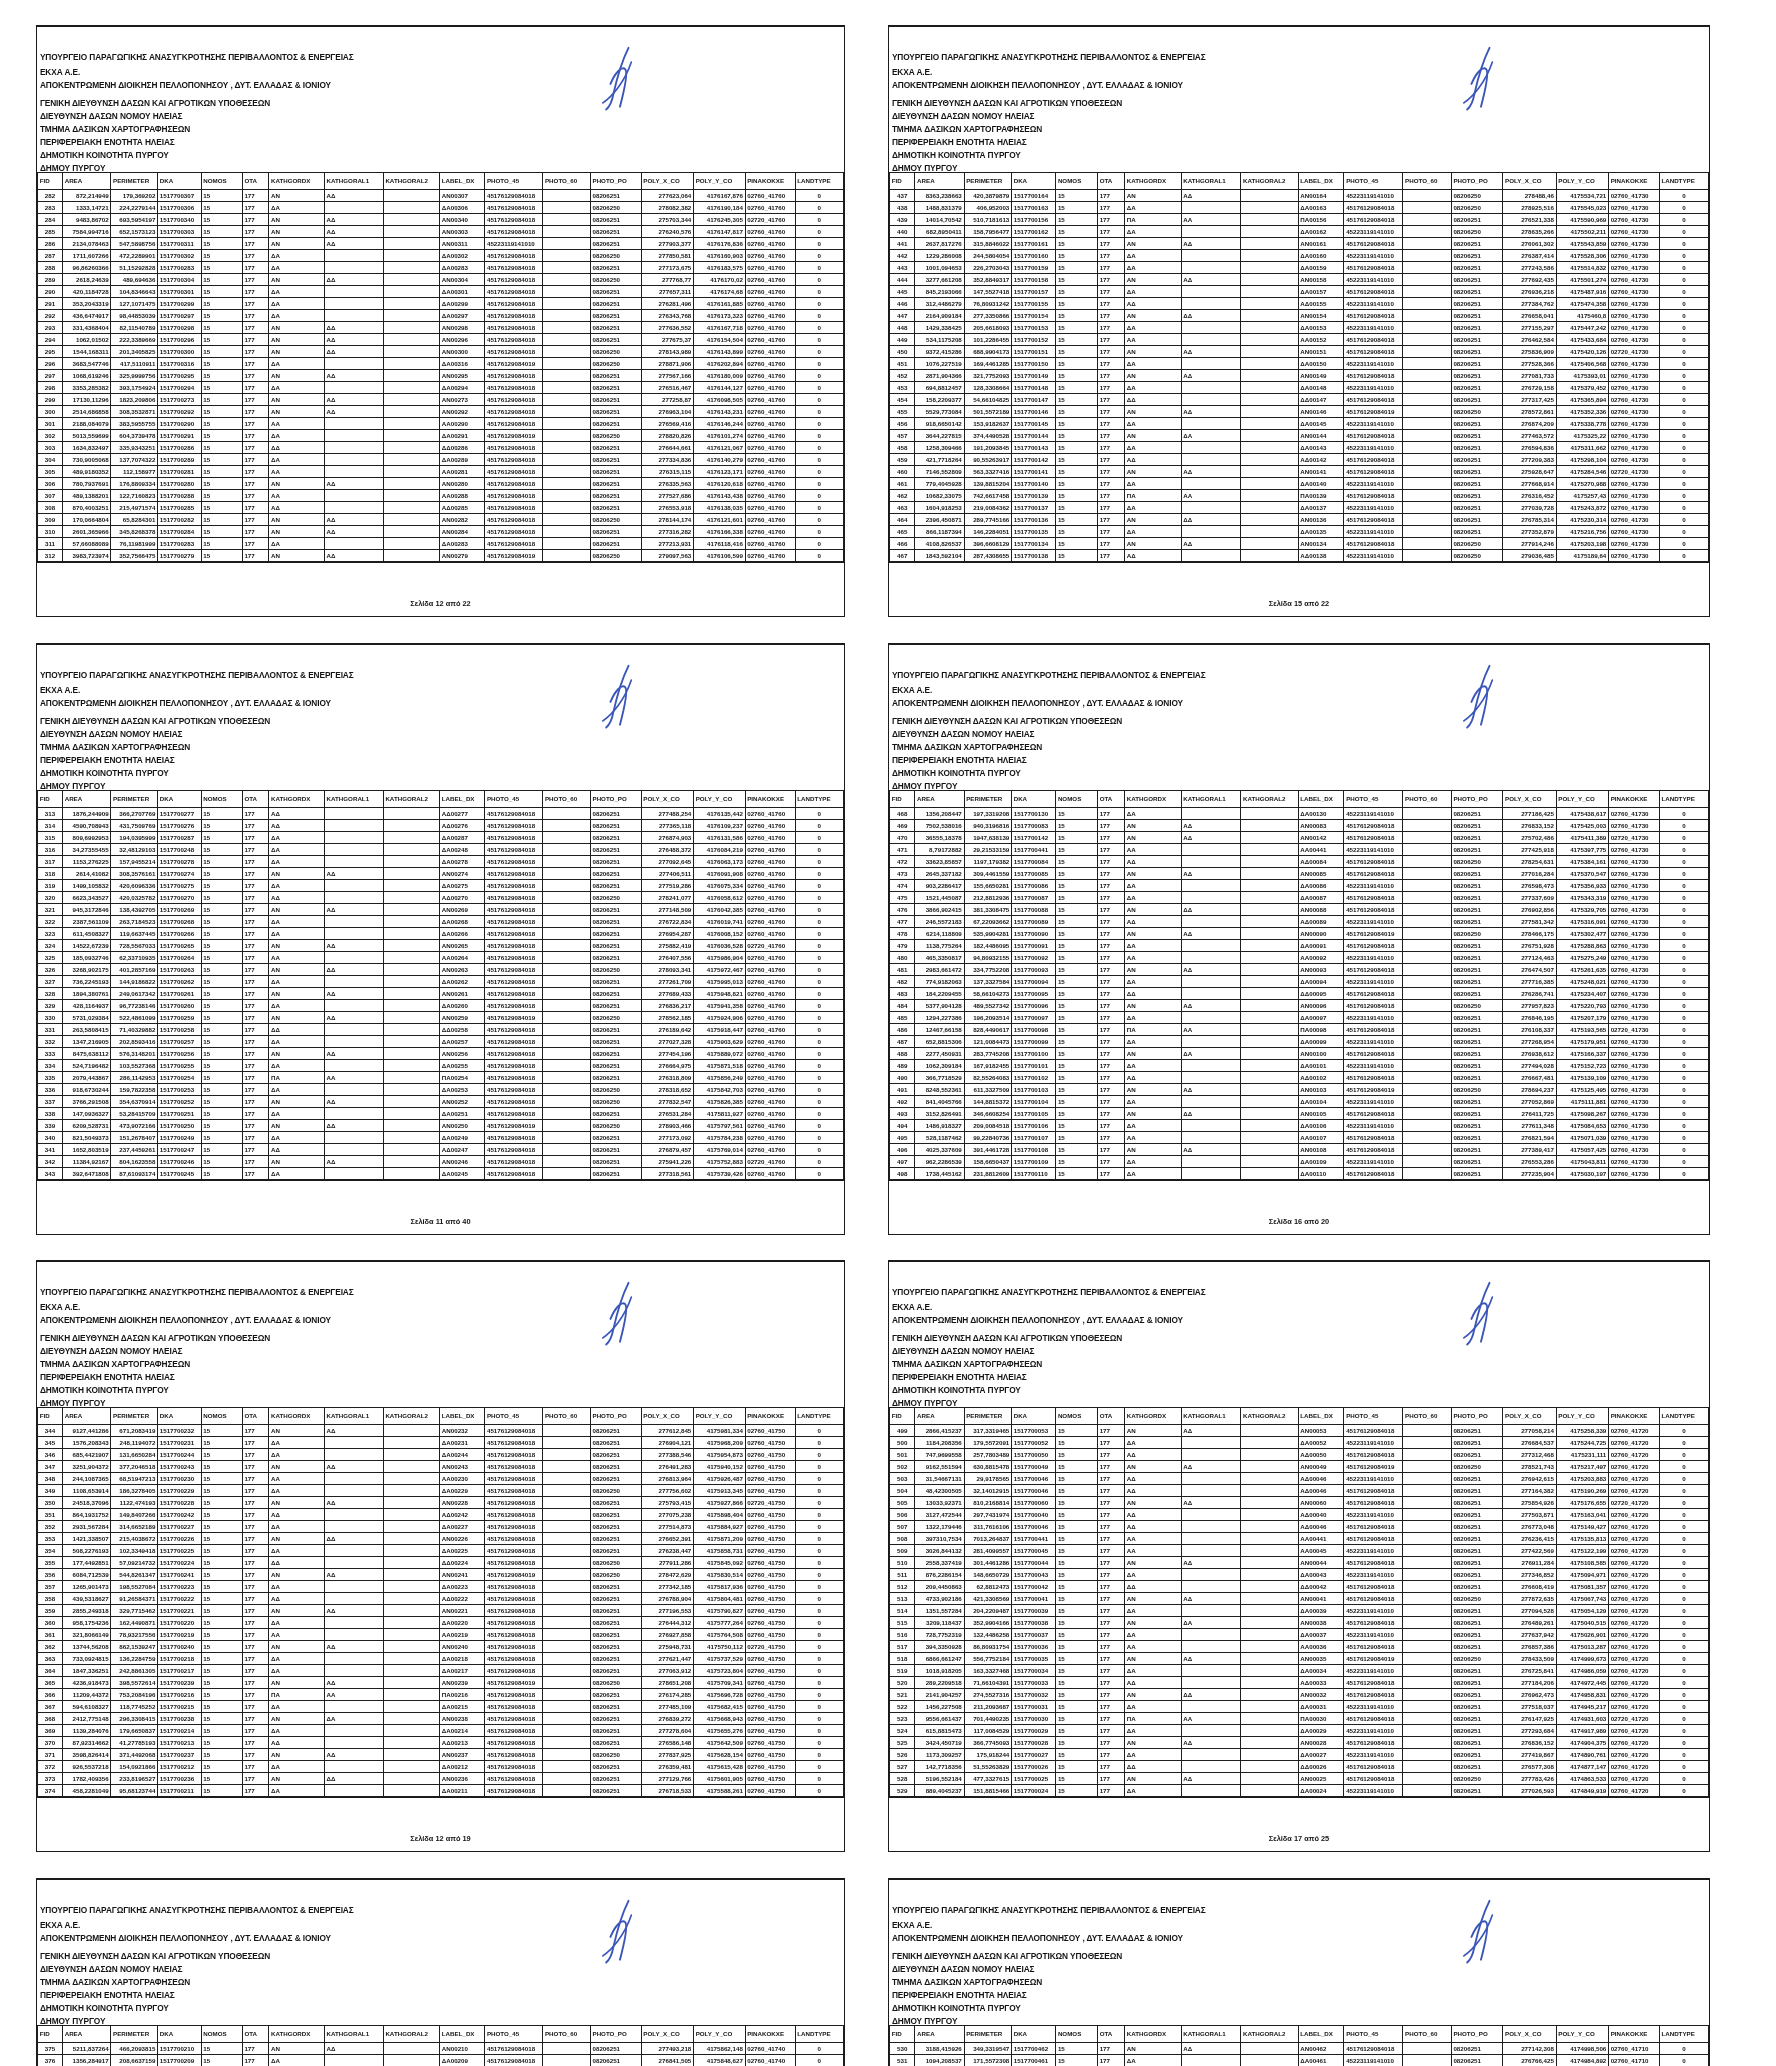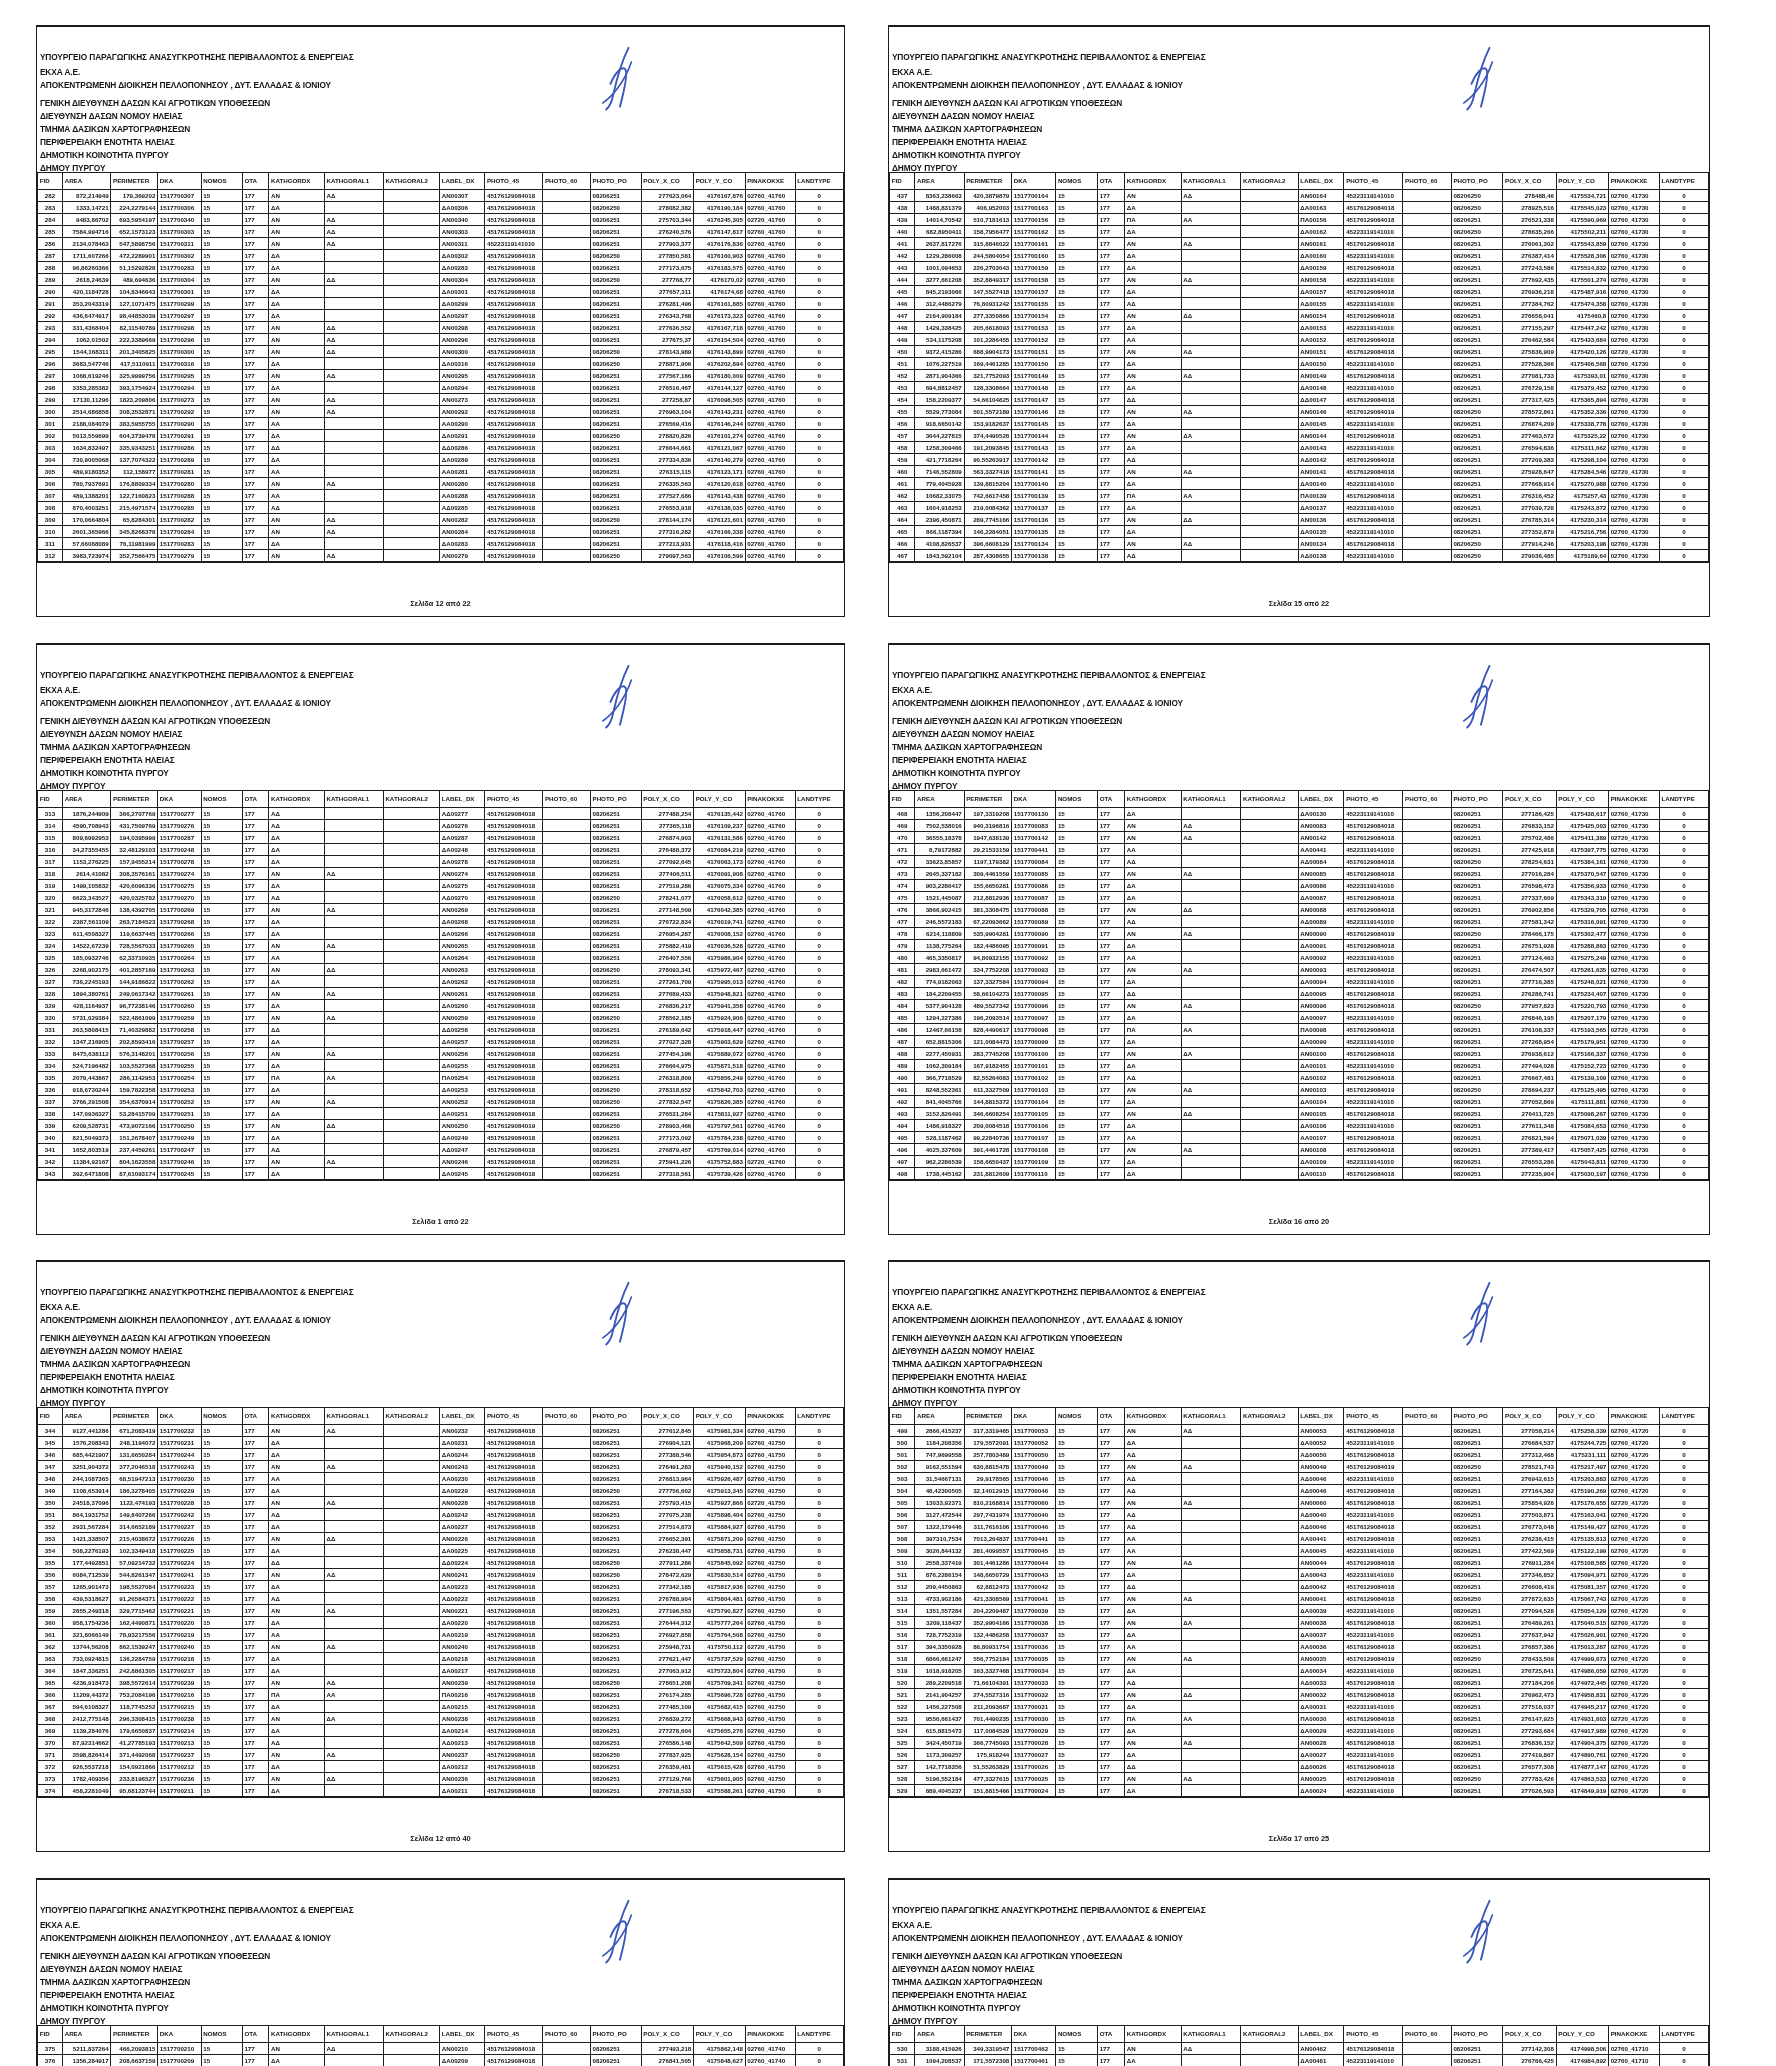--- a/index.html
+++ b/index.html
@@ -1357,21 +1357,21 @@
             <td>45176129084018</td>
             <td></td>
             <td>08206251</td>
             <td class="al-r">277318,561</td>
             <td class="al-r">4175739,426</td>
             <td>02760_41760</td>
             <td class="al-c">0</td>
           </tr>
         </tbody>
     </table>
-    <div class="page-footer">Σελίδα 1 από 22</div>
+    <div class="page-footer">Σελίδα 11 από 40</div>
   </section>
 
   <section class="page" style="left: 36px; top: 1260px; width: 809px;">
     <div class="hdr-block">
         <div class="hdr-line" style="top: 25px;">ΥΠΟΥΡΓΕΙΟ ΠΑΡΑΓΩΓΙΚΗΣ ΑΝΑΣΥΓΚΡΟΤΗΣΗΣ ΠΕΡΙΒΑΛΛΟΝΤΟΣ &amp; ΕΝΕΡΓΕΙΑΣ</div>
         <div class="hdr-line" style="top: 40px;">ΕΚΧΑ Α.Ε.</div>
         <div class="hdr-line" style="top: 53px;">ΑΠΟΚΕΝΤΡΩΜΕΝΗ ΔΙΟΙΚΗΣΗ ΠΕΛΛΟΠΟΝΗΣΟΥ , ΔΥΤ. ΕΛΛΑΔΑΣ &amp; ΙΟΝΙΟΥ</div>
         <div class="hdr-line" style="top: 71px;">ΓΕΝΙΚΗ ΔΙΕΥΘΥΝΣΗ ΔΑΣΩΝ ΚΑΙ ΑΓΡΟΤΙΚΩΝ ΥΠΟΘΕΣΕΩΝ</div>
         <div class="hdr-line" style="top: 84px;">ΔΙΕΥΘΥΝΣΗ ΔΑΣΩΝ ΝΟΜΟΥ ΗΛΕΙΑΣ</div>
         <div class="hdr-line" style="top: 97px;">ΤΜΗΜΑ ΔΑΣΙΚΩΝ ΧΑΡΤΟΓΡΑΦΗΣΕΩΝ</div>
@@ -2012,21 +2012,21 @@
             <td>45176129084018</td>
             <td></td>
             <td>08206251</td>
             <td class="al-r">276718,533</td>
             <td class="al-r">4175588,261</td>
             <td>02760_41750</td>
             <td class="al-c">0</td>
           </tr>
         </tbody>
     </table>
-    <div class="page-footer">Σελίδα 12 από 40</div>
+    <div class="page-footer">Σελίδα 12 από 19</div>
   </section>
 
   <section class="page" style="left: 36px; top: 1878px; width: 809px;">
     <div class="hdr-block">
         <div class="hdr-line" style="top: 25px;">ΥΠΟΥΡΓΕΙΟ ΠΑΡΑΓΩΓΙΚΗΣ ΑΝΑΣΥΓΚΡΟΤΗΣΗΣ ΠΕΡΙΒΑΛΛΟΝΤΟΣ &amp; ΕΝΕΡΓΕΙΑΣ</div>
         <div class="hdr-line" style="top: 40px;">ΕΚΧΑ Α.Ε.</div>
         <div class="hdr-line" style="top: 53px;">ΑΠΟΚΕΝΤΡΩΜΕΝΗ ΔΙΟΙΚΗΣΗ ΠΕΛΛΟΠΟΝΗΣΟΥ , ΔΥΤ. ΕΛΛΑΔΑΣ &amp; ΙΟΝΙΟΥ</div>
         <div class="hdr-line" style="top: 71px;">ΓΕΝΙΚΗ ΔΙΕΥΘΥΝΣΗ ΔΑΣΩΝ ΚΑΙ ΑΓΡΟΤΙΚΩΝ ΥΠΟΘΕΣΕΩΝ</div>
         <div class="hdr-line" style="top: 84px;">ΔΙΕΥΘΥΝΣΗ ΔΑΣΩΝ ΝΟΜΟΥ ΗΛΕΙΑΣ</div>
         <div class="hdr-line" style="top: 97px;">ΤΜΗΜΑ ΔΑΣΙΚΩΝ ΧΑΡΤΟΓΡΑΦΗΣΕΩΝ</div>

